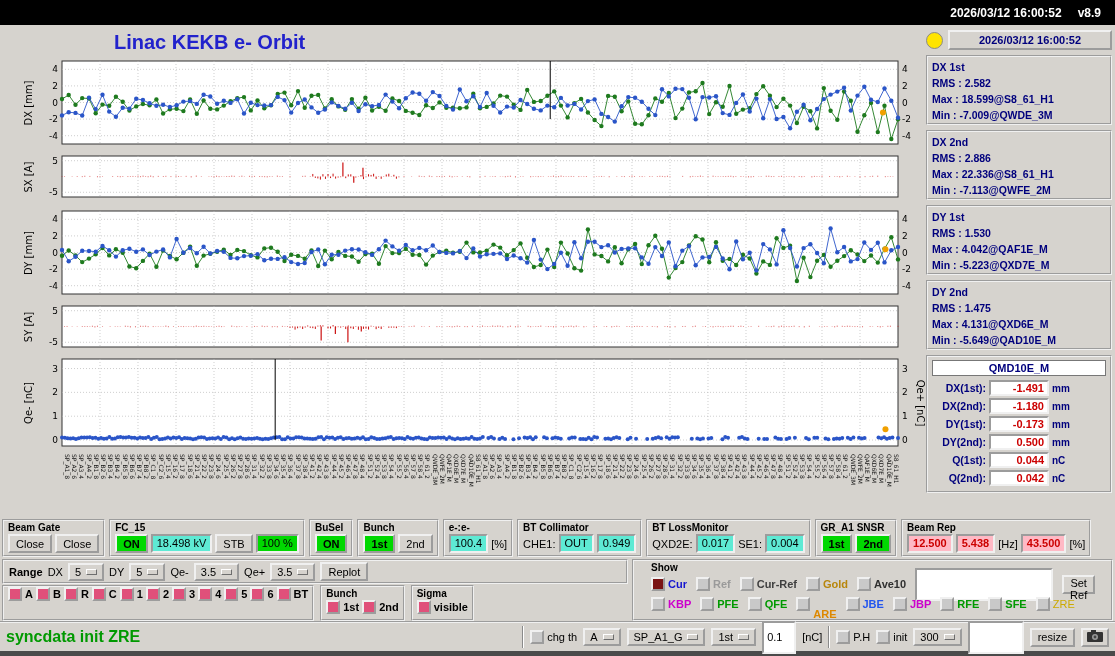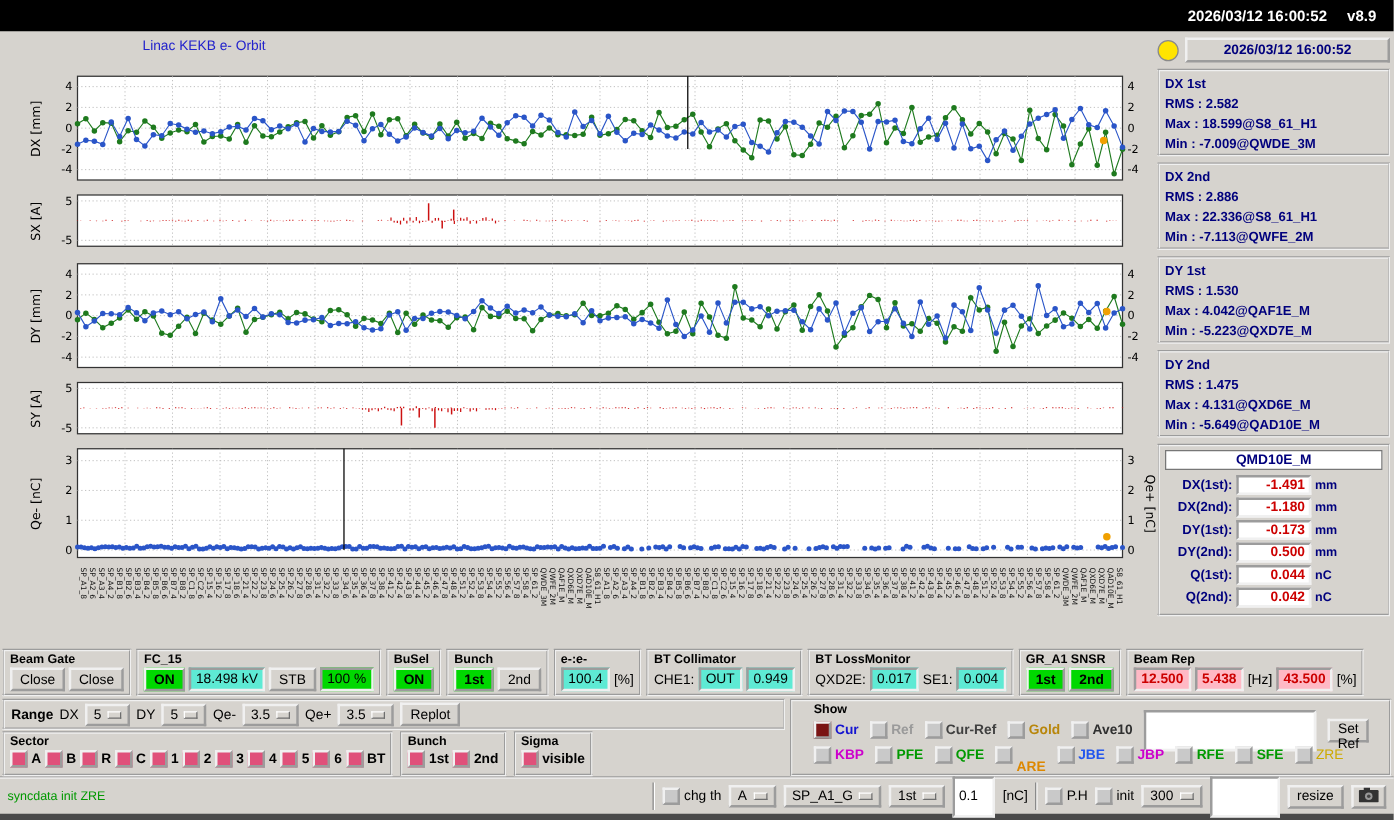--- a/index.html
+++ b/index.html
@@ -2,21 +2,21 @@
 <html><head>
 <meta charset="utf-8">
 <style>
   html,body{margin:0;padding:0}
   body{width:1115px;height:656px;background:#d6d3ce;font-family:"Liberation Sans",sans-serif;
        font-size:11px;color:#000;overflow:hidden;position:relative}
   svg text{font-family:"DejaVu Sans",sans-serif}
   #topbar{height:25px;background:#000;color:#fff;display:flex;align-items:center;justify-content:flex-end;
           padding-right:14px;gap:16px;font-weight:bold;font-size:12px;box-sizing:border-box}
   #main{position:relative;height:492px}
-  #page-title{position:absolute;left:114px;top:6px;color:#2222cc;font-size:11px;font-weight:normal}
+  #page-title{position:absolute;left:114px;top:6px;color:#2222cc;font-size:20px;font-weight:bold}
   #charts{position:absolute;left:0;top:0;width:926px;height:492px}
   
   #rightpanel{position:absolute;left:926px;top:5px;width:186px}
   .tsrow{display:flex;align-items:center;gap:5px;margin-bottom:5px}
   #status-led{width:15px;height:15px;border-radius:50%;background:#ffe400;border:1px solid #8a8a8a;flex:none}
   #timestamp-box{flex:1;text-align:center;font-weight:bold;color:#00007d;background:#d6d3ce;
                  border:2px outset #f0f0f0;padding:2px 0;font-size:11px}
   .statbox{border:2px groove #f0f0f0;margin-bottom:5px;padding:2px 4px;height:70px;box-sizing:border-box;
            color:#00007d;font-weight:bold;font-size:10.5px;line-height:16px;overflow:hidden}
   #qmd{border:2px groove #f0f0f0;margin-top:2px;padding:3px 4px}
@@ -47,21 +47,21 @@
            padding:0 5px;height:18px;box-sizing:border-box;cursor:pointer;font-size:11px;white-space:nowrap}
   .omind{width:9px;height:4px;border:1px solid;border-color:#fff #6e6e6e #6e6e6e #fff;background:#d6d3ce;flex:none}
   #row3{display:flex;gap:6px;height:36px}
   .ck{display:inline-flex;align-items:center;gap:3px;font-size:11px;cursor:pointer;white-space:nowrap}
   .ckb{width:10px;height:10px;border:2px outset #f0f0f0;background:#c9c9c9;flex:none}
   .cklab{font-weight:bold}
   #show-panel{flex:1;border:2px groove #f0f0f0;padding:0 17px;box-sizing:border-box;overflow:hidden}
   .showrow{display:flex;gap:9px;align-items:center;height:20px}
   #statusbar{height:30px;border-top:2px groove #f0f0f0;display:flex;align-items:center;padding:0 6px;gap:6px;
              box-sizing:border-box}
-  #sync-msg{color:#009900;font-weight:normal;font-size:10px}
+  #sync-msg{color:#009900;font-weight:bold;font-size:16px}
   .sb-spacer{flex:1}
   .entry{border:2px inset #f0f0f0;background:#fff;height:33px;box-sizing:border-box;font-size:11px;
          font-family:inherit;padding:0 3px}
   .vsep{width:0;height:22px;border-left:1px solid #8a8a8a;border-right:1px solid #fff;flex:none}
   #bottomstrip{height:5px;background:#4a4a4a}
 </style>
 </head>
 <body>
 
 <div id="topbar">
@@ -1782,21 +1782,20 @@
           <span class="plabel">Qe+</span>
           <span class="optmenu">
             <span>3.5</span>
             <span class="omind"></span>
           </span>
         </span>
       <button class="btn">Replot</button>
     </div>
     <div id="row3">
       <div class="gbox">
-        <div class="gtitle">Sector</div>
         <div class="grow" id="sector-items">
             <label class="ck">
               <span class="ckb" style="background: rgb(224, 80, 122);"></span>
               <span class="cklab">A</span>
             </label>
             <label class="ck">
               <span class="ckb" style="background: rgb(224, 80, 122);"></span>
               <span class="cklab">B</span>
             </label>
             <label class="ck">

